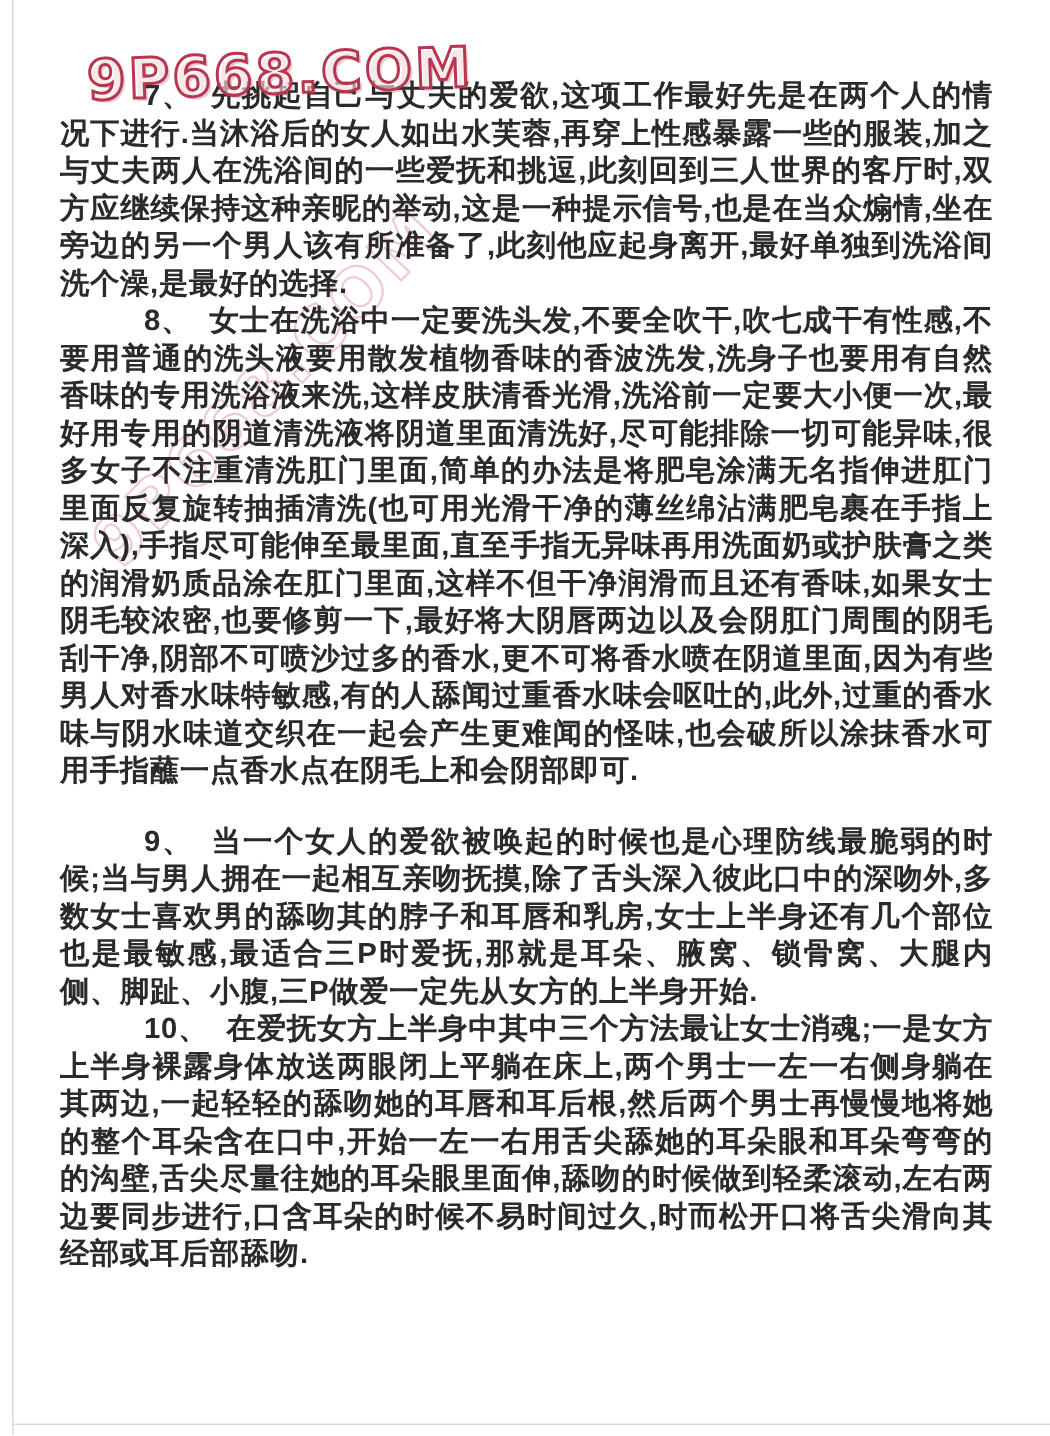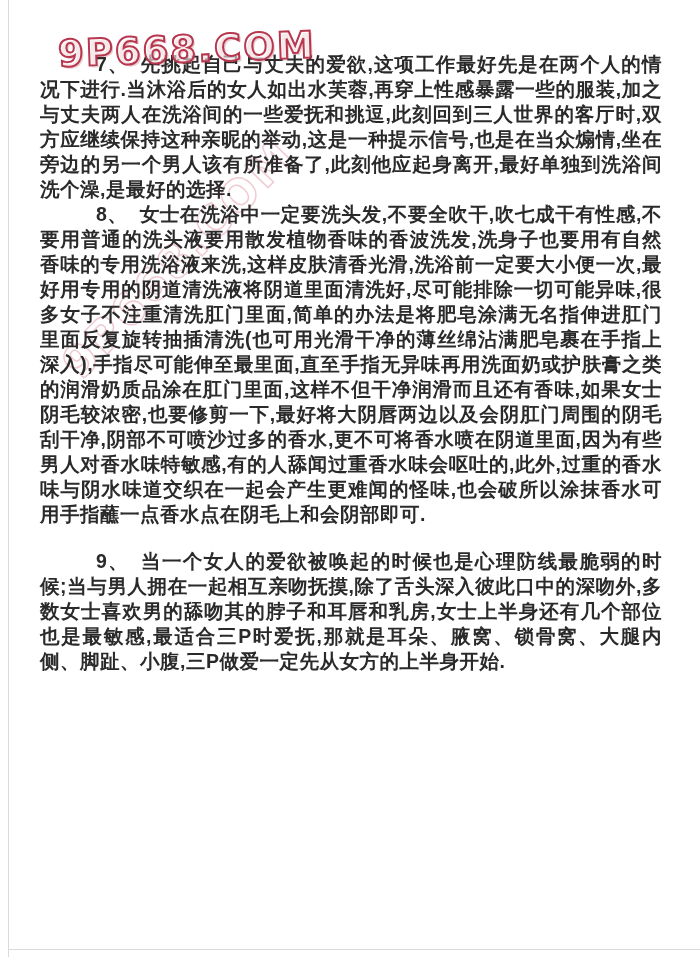--- a/index.html
+++ b/index.html
@@ -108,15 +108,16 @@
   <div class="wm-top">9P668.COM</div>
 
   <div class="content">
 
     <p class="para"><span class="num">7、</span><span>先挑起自己与丈夫的爱欲,这项工作最好先是在两个人的情况下进行.当沐浴后的女人如出水芙蓉,再穿上性感暴露一些的服装,加之与丈夫两人在洗浴间的一些爱抚和挑逗,此刻回到三人世界的客厅时,双方应继续保持这种亲昵的举动,这是一种提示信号,也是在当众煽情,坐在旁边的另一个男人该有所准备了,此刻他应起身离开,最好单独到洗浴间洗个澡,是最好的选择.</span></p>
 
     <p class="para"><span class="num">8、</span><span>女士在洗浴中一定要洗头发,不要全吹干,吹七成干有性感,不要用普通的洗头液要用散发植物香味的香波洗发,洗身子也要用有自然香味的专用洗浴液来洗,这样皮肤清香光滑,洗浴前一定要大小便一次,最好用专用的阴道清洗液将阴道里面清洗好,尽可能排除一切可能异味,很多女子不注重清洗肛门里面,简单的办法是将肥皂涂满无名指伸进肛门里面反复旋转抽插清洗(也可用光滑干净的薄丝绵沾满肥皂裹在手指上深入),手指尽可能伸至最里面,直至手指无异味再用洗面奶或护肤膏之类的润滑奶质品涂在肛门里面,这样不但干净润滑而且还有香味,如果女士阴毛较浓密,也要修剪一下,最好将大阴唇两边以及会阴肛门周围的阴毛刮干净,阴部不可喷沙过多的香水,更不可将香水喷在阴道里面,因为有些男人对香水味特敏感,有的人舔闻过重香水味会呕吐的,此外,过重的香水味与阴水味道交织在一起会产生更难闻的怪味,也会破所以涂抹香水可用手指蘸一点香水点在阴毛上和会阴部即可.</span></p>
 
     <p class="para gap-before"><span class="num">9、</span><span>当一个女人的爱欲被唤起的时候也是心理防线最脆弱的时候;当与男人拥在一起相互亲吻抚摸,除了舌头深入彼此口中的深吻外,多数女士喜欢男的舔吻其的脖子和耳唇和乳房,女士上半身还有几个部位也是最敏感,最适合三P时爱抚,那就是耳朵、腋窝、锁骨窝、大腿内侧、脚趾、小腹,三P做爱一定先从女方的上半身开始.</span></p>
 
+    <p class="para"><span class="num">10、</span><span>在爱抚女方上半身中其中三个方法最让女士消魂;一是女方上半身裸露身体放送两眼闭上平躺在床上,两个男士一左一右侧身躺在其两边,一起轻轻的舔吻她的耳唇和耳后根,然后两个男士再慢慢地将她的整个耳朵含在口中,开始一左一右用舌尖舔她的耳朵眼和耳朵弯弯的的沟壁,舌尖尽量往她的耳朵眼里面伸,舔吻的时候做到轻柔滚动,左右两边要同步进行,口含耳朵的时候不易时间过久,时而松开口将舌尖滑向其经部或耳后部舔吻.</span></p>
 
   </div>
 </div>
 
 </body></html>

